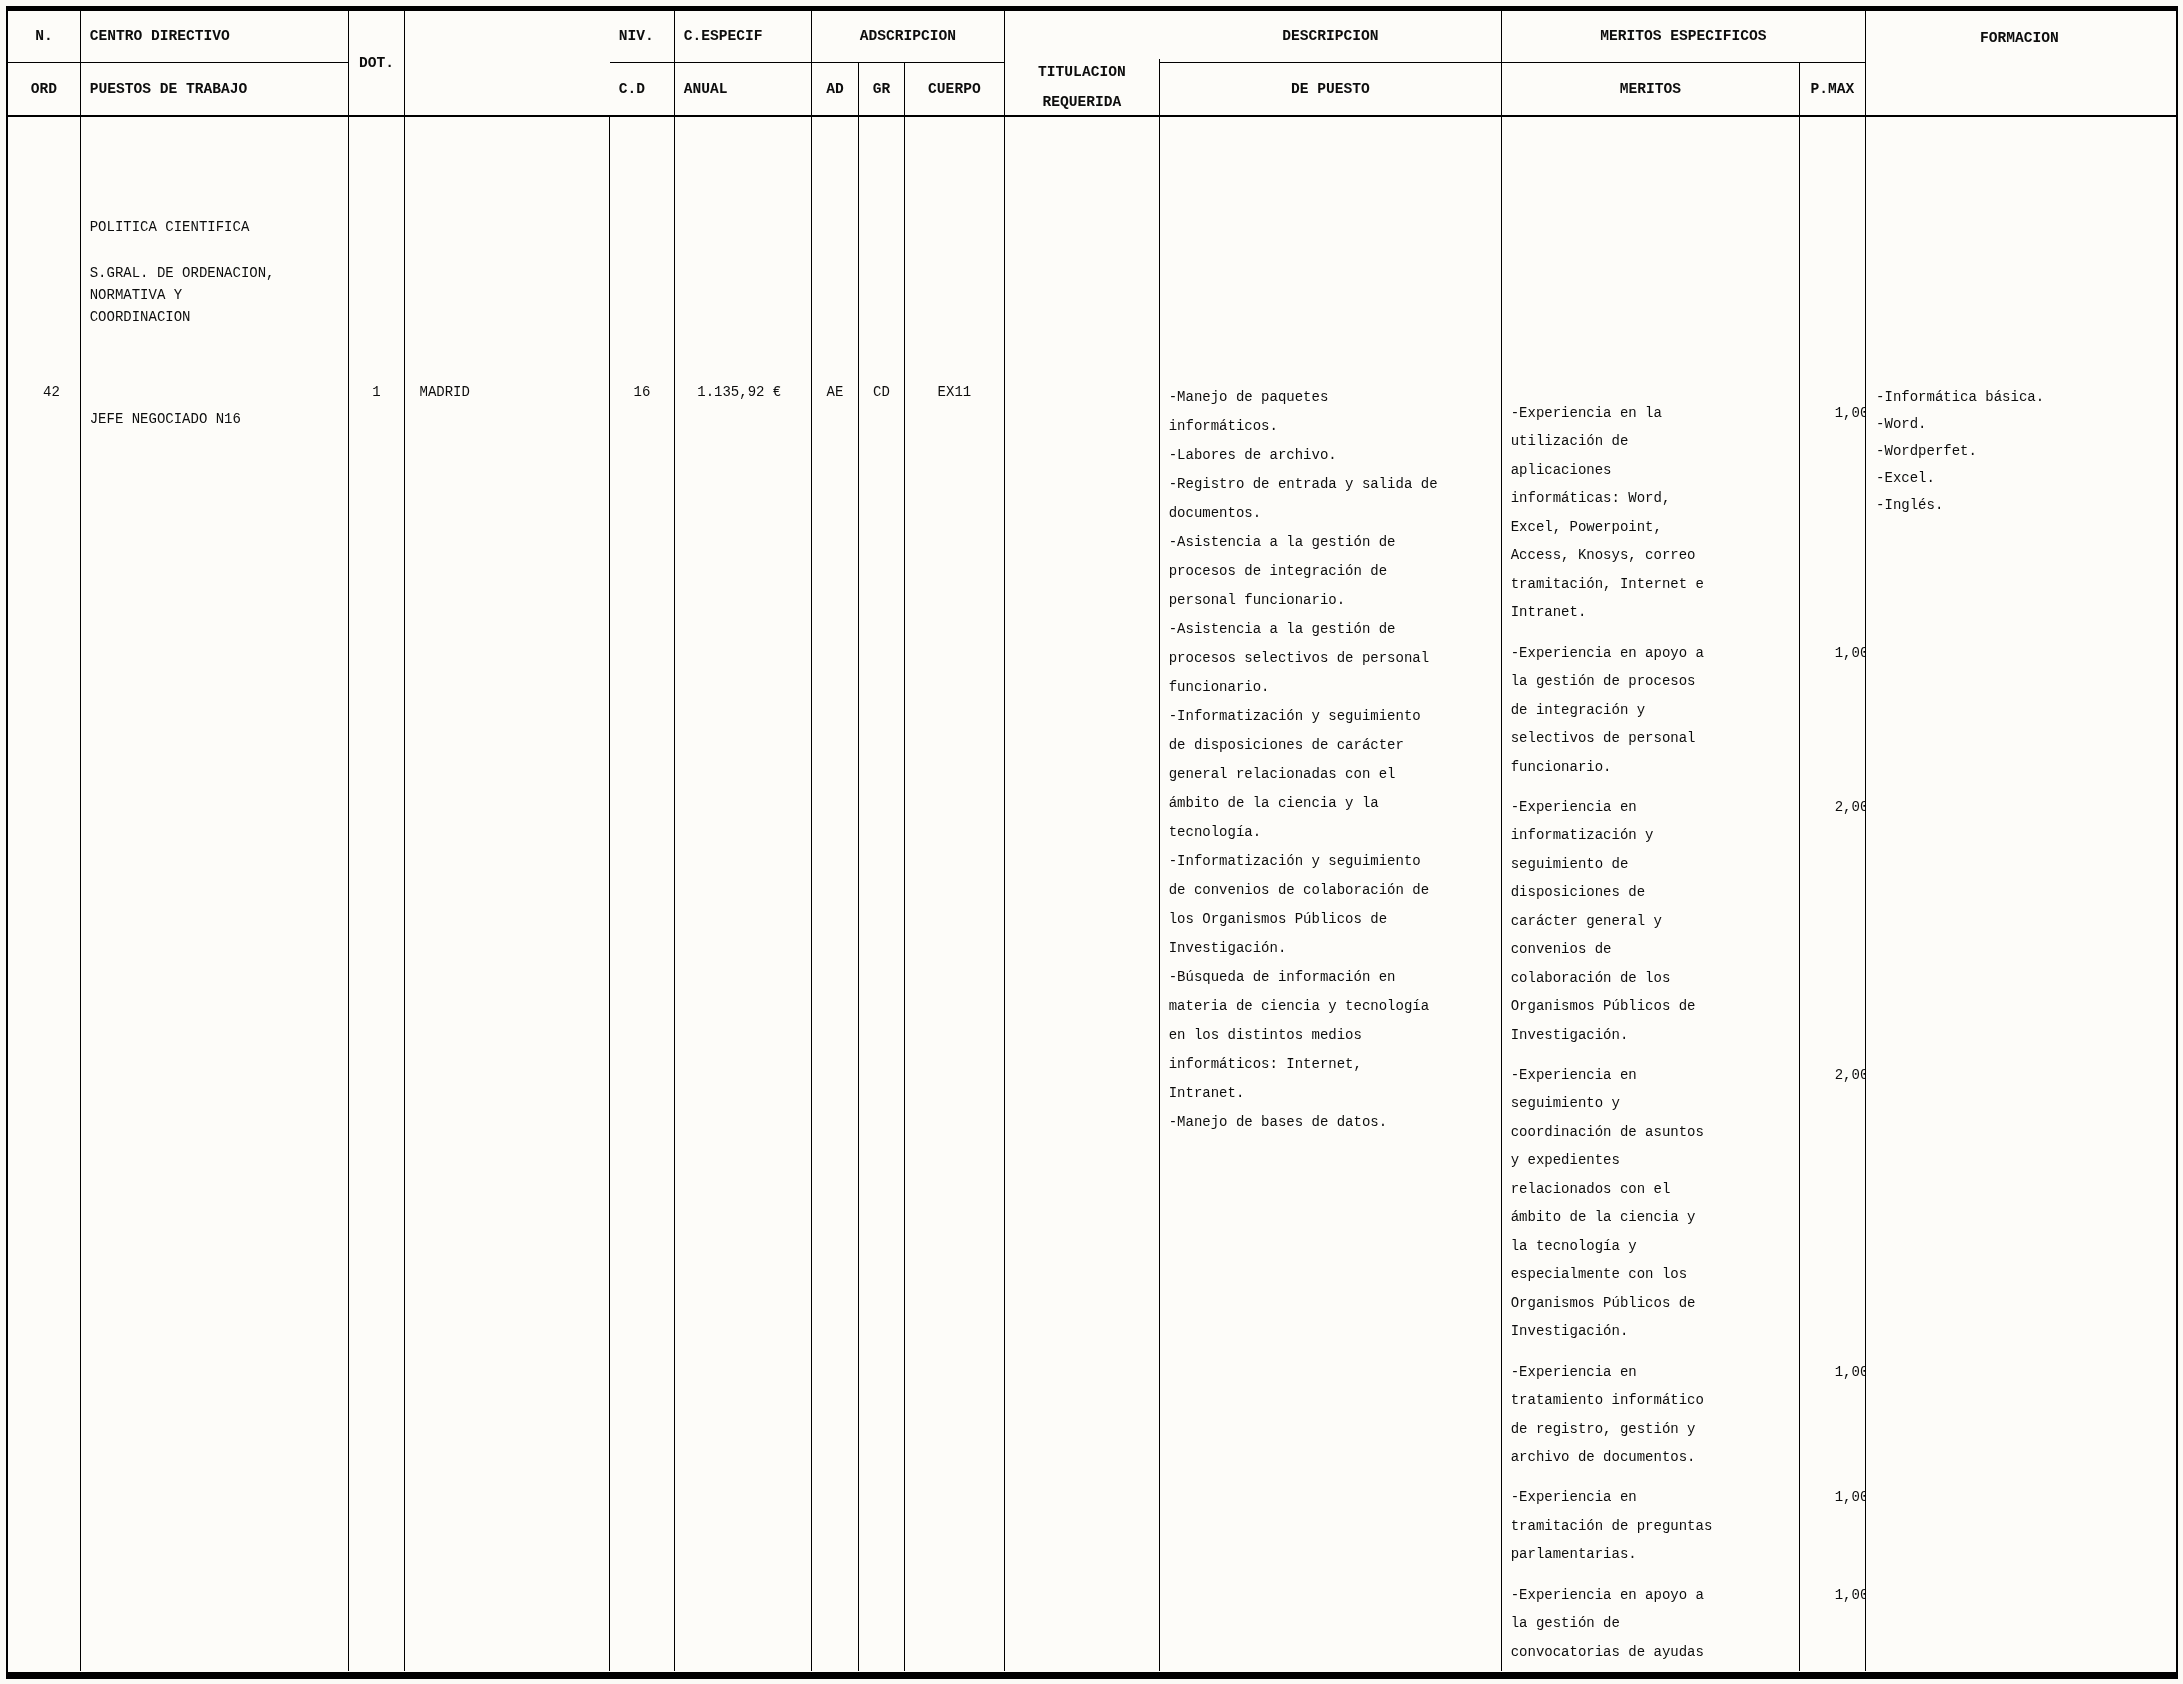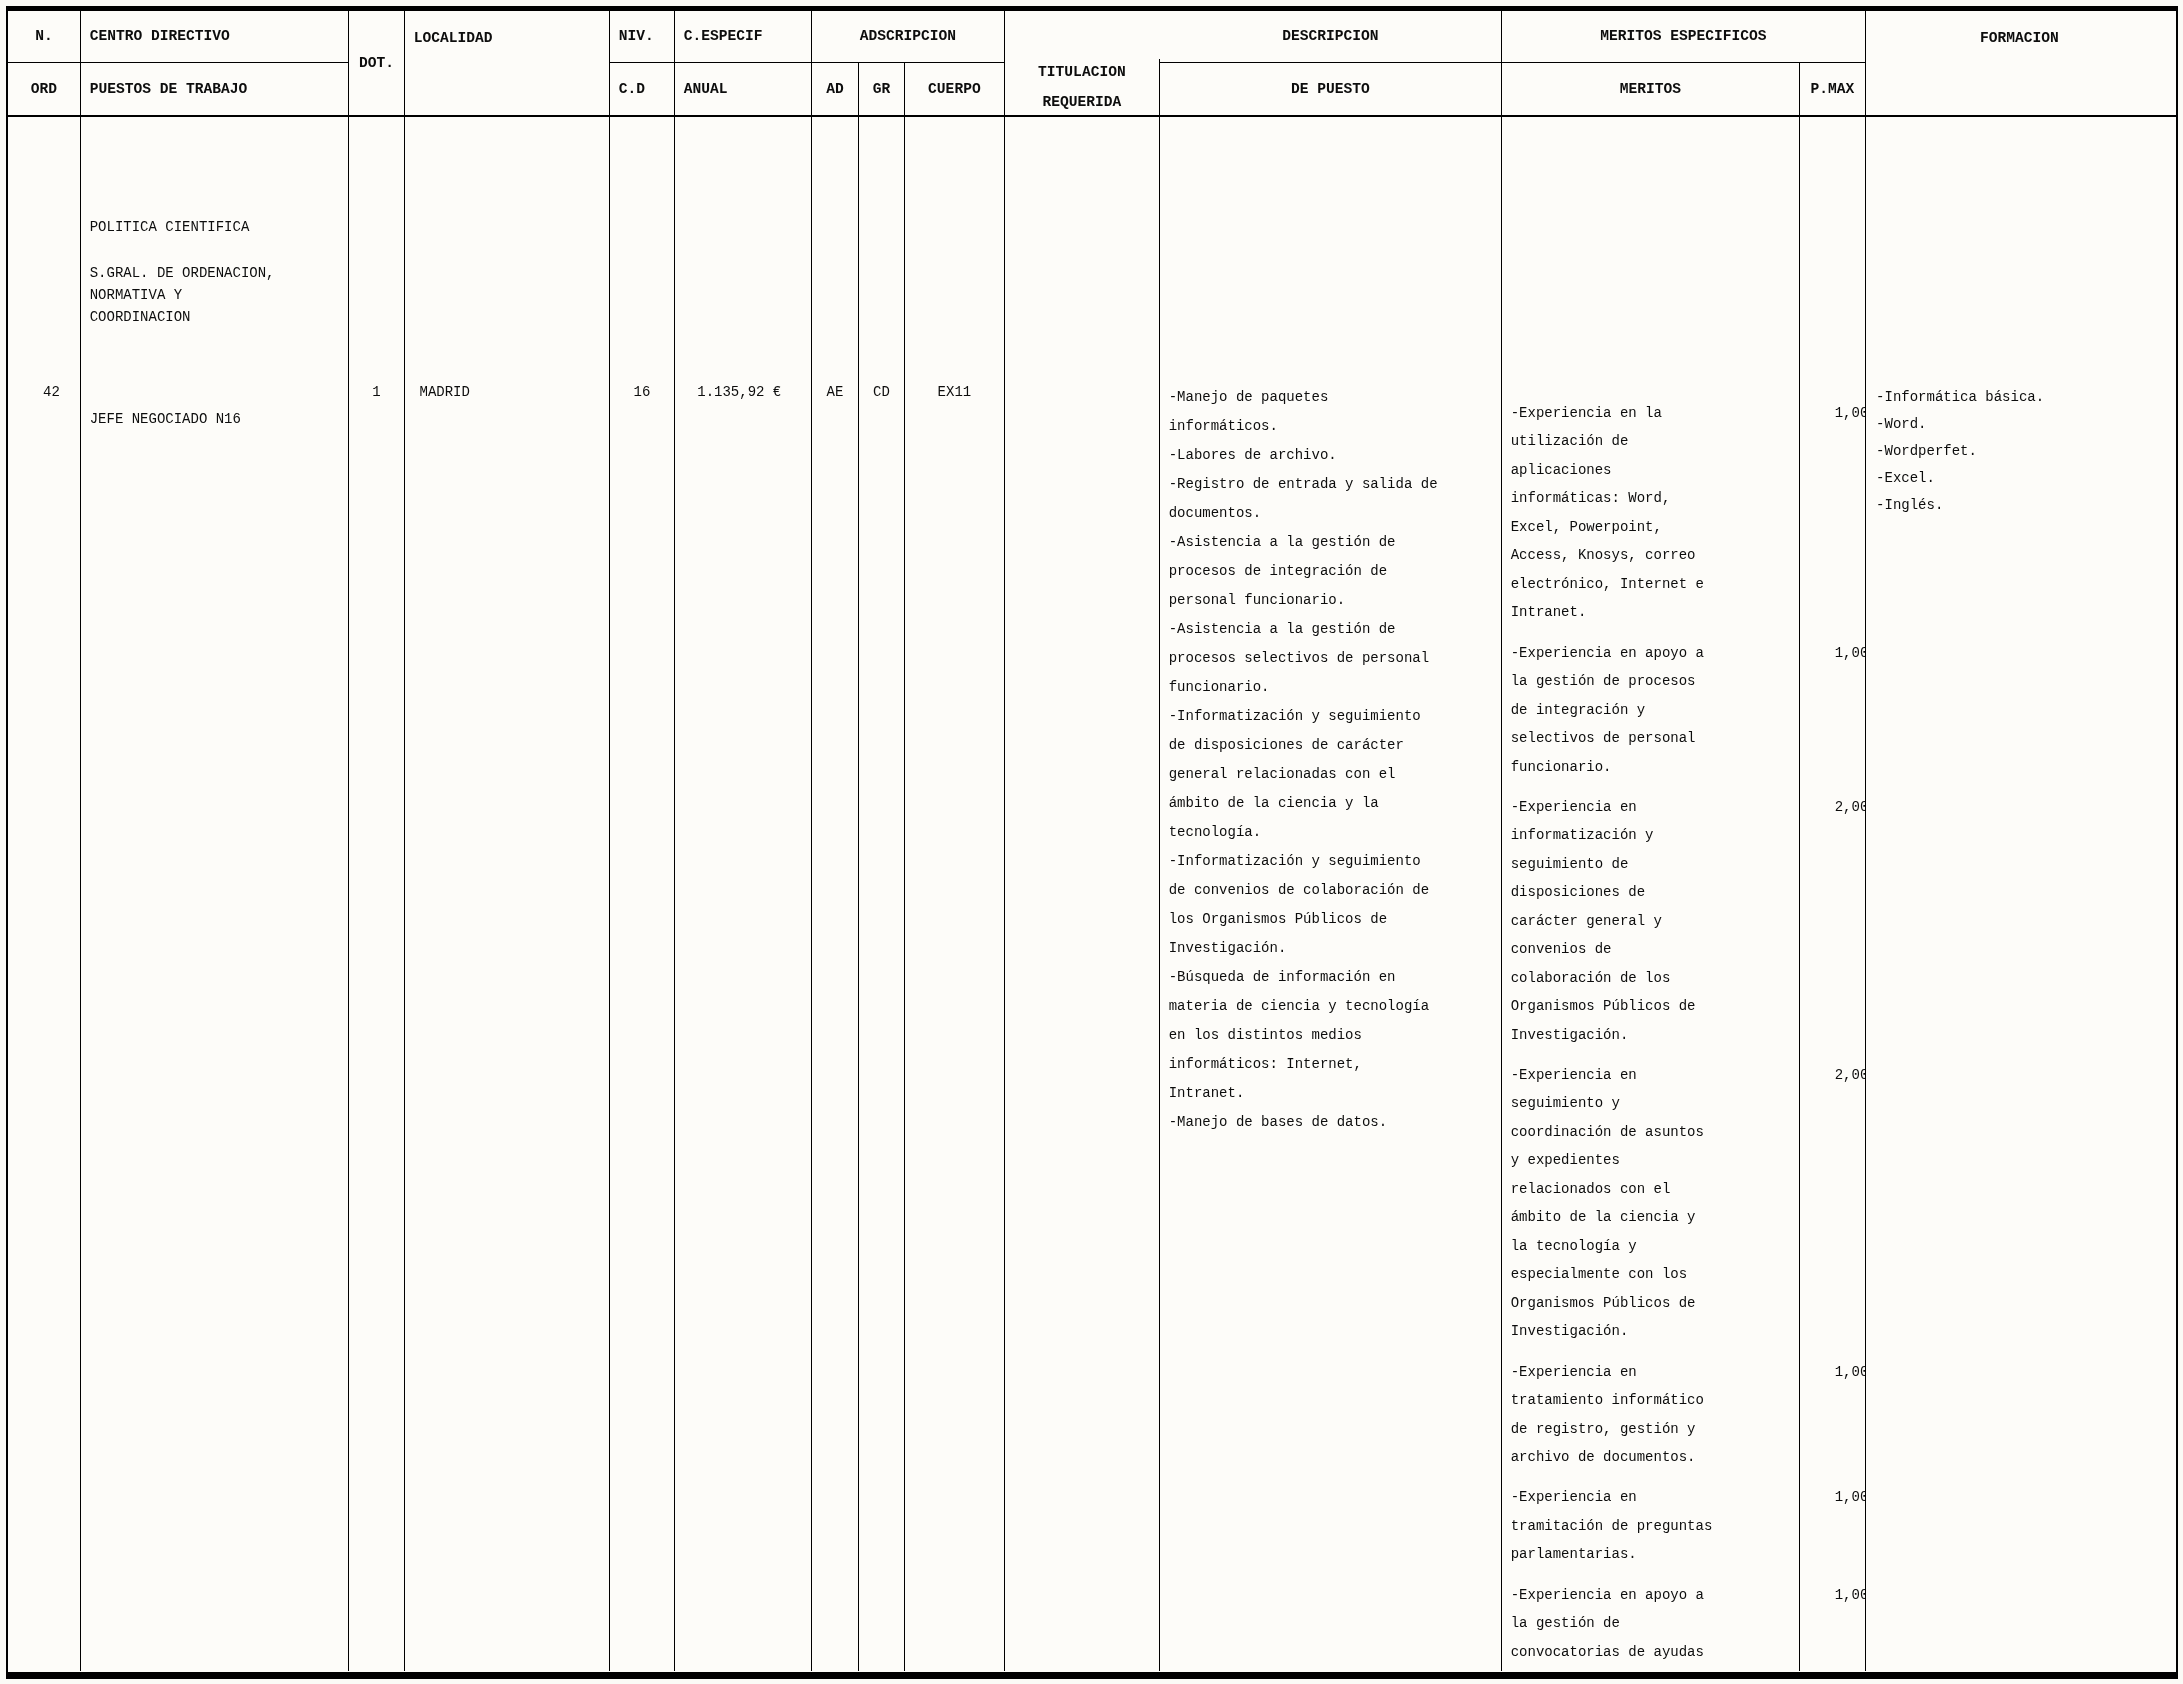--- a/index.html
+++ b/index.html
@@ -99,21 +99,20 @@
 
     <div class="thead">
       <div class="th h-n-top split">N.</div>
       <div class="th h-n-bot">ORD</div>
 
       <div class="th h-centro-top split left">CENTRO DIRECTIVO</div>
       <div class="th h-centro-bot left">PUESTOS DE TRABAJO</div>
 
       <div class="th h-dot">DOT.</div>
 
-      <div class="th h-loc left topalign">LOCALIDAD</div>
 
       <div class="th h-niv-top split left">NIV.</div>
       <div class="th h-niv-bot left">C.D</div>
 
       <div class="th h-ces-top split left">C.ESPECIF</div>
       <div class="th h-ces-bot left">ANUAL</div>
 
       <div class="th h-ads split">ADSCRIPCION</div>
       <div class="th h-ad">AD</div>
       <div class="th h-gr">GR</div>
@@ -184,21 +183,21 @@
       <div class="td c-merits">
         <div class="pmax-divider"></div>
 
           <div class="merit-row">
             <div class="merit-text">-Experiencia en la
 utilización de
 aplicaciones
 informáticas: Word,
 Excel, Powerpoint,
 Access, Knosys, correo
-electrónico, Internet e
+tramitación, Internet e
 Intranet.</div>
             <div class="merit-pmax">1,00</div>
           </div>
 
           <div class="merit-row">
             <div class="merit-text">-Experiencia en apoyo a
 la gestión de procesos
 de integración y
 selectivos de personal
 funcionario.</div>

